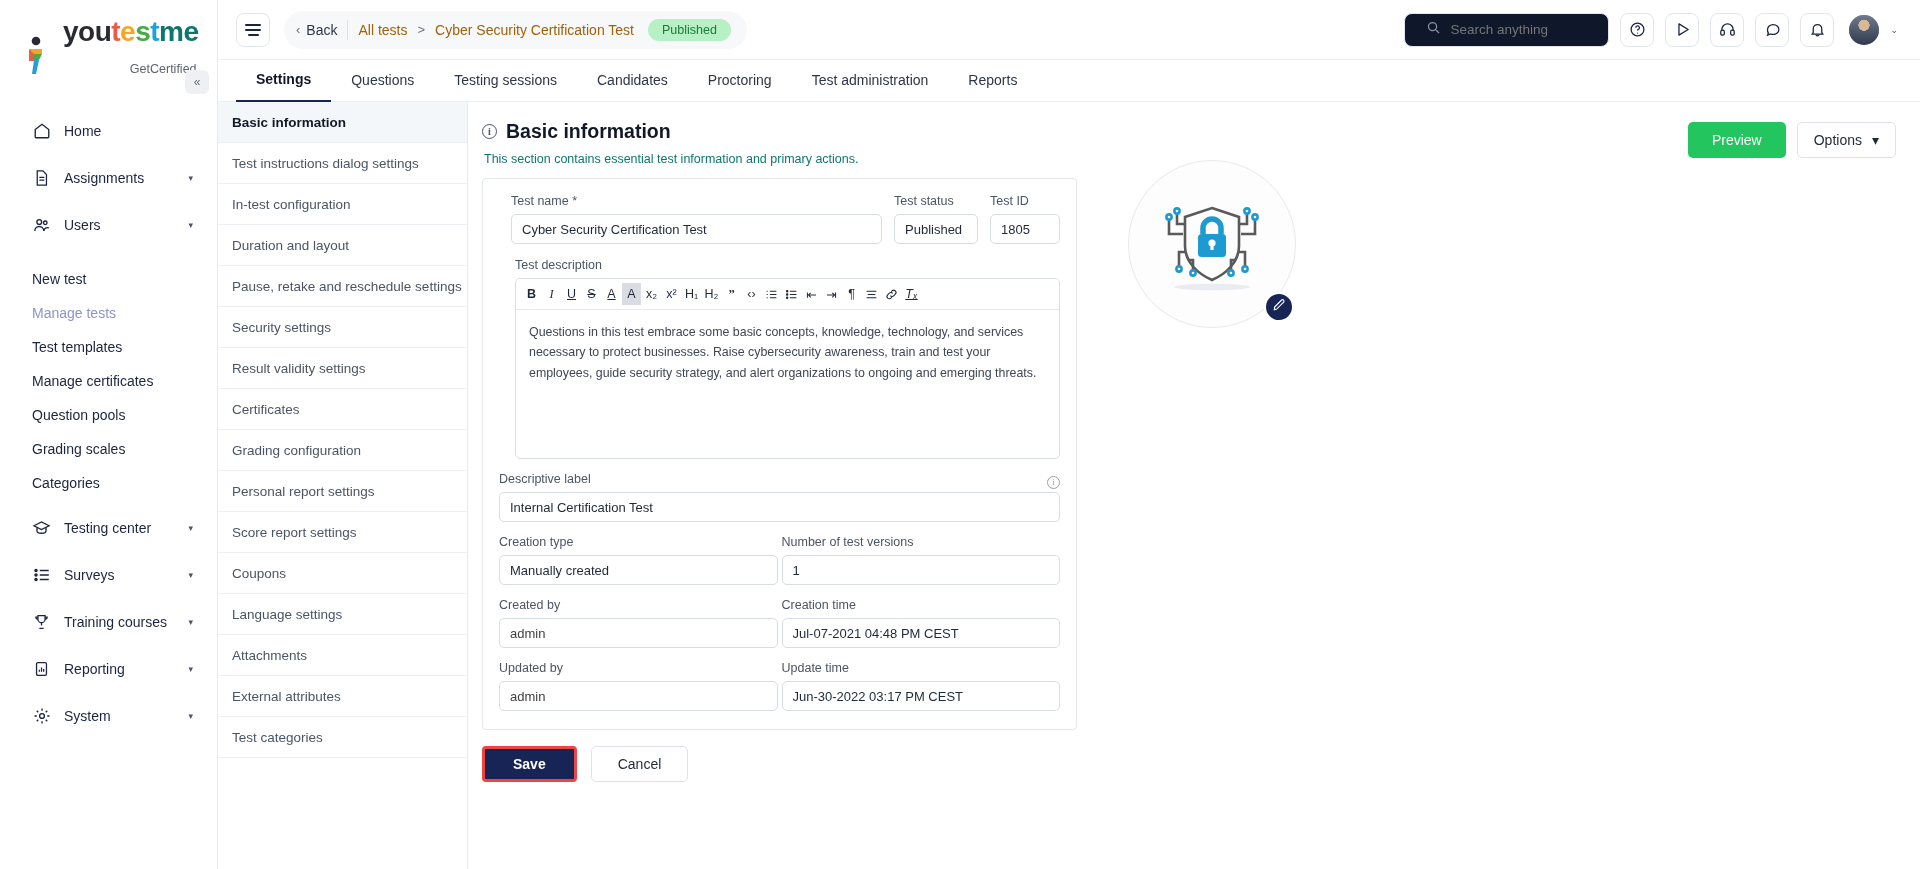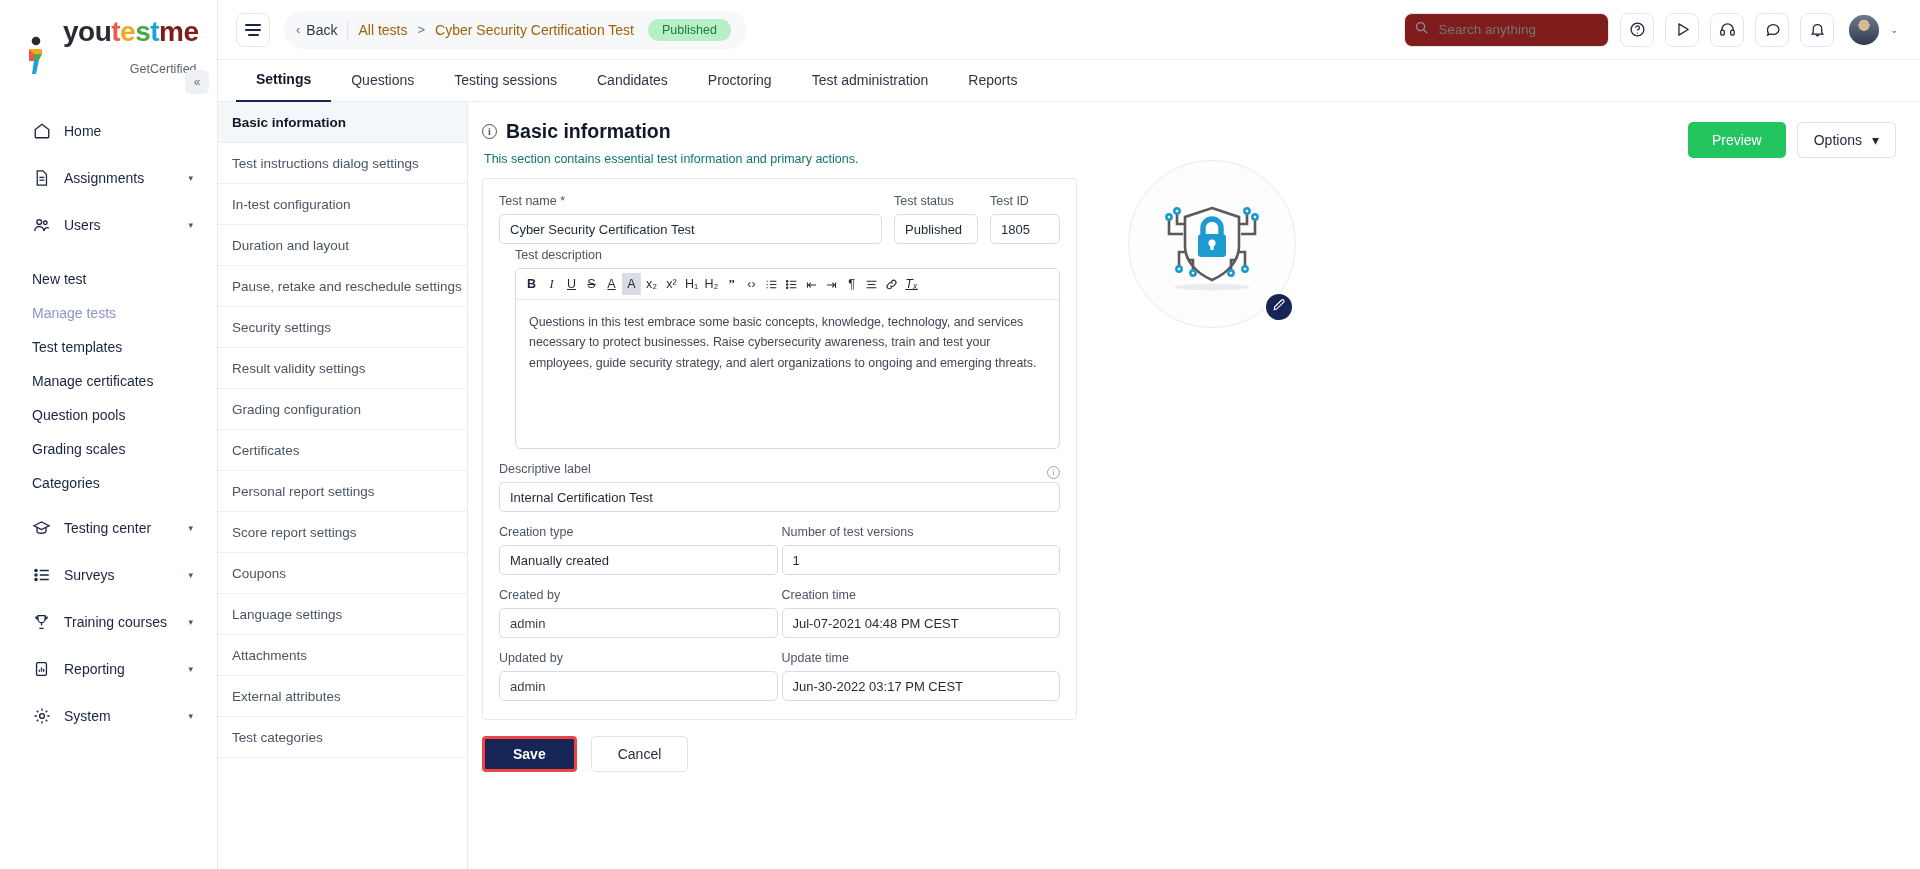--- a/index.html
+++ b/index.html
@@ -21,21 +21,21 @@
   }
   .logo-wrap { padding: 18px 0 0 22px; }
   .logo-row { display: flex; align-items: flex-end; gap: 7px; }
   .logo-mark { width: 34px; height: 40px; position: relative; }
   .logo-text { font-size: 28px; font-weight: bold; letter-spacing: -0.5px; line-height: 1; }
   .lt-you { color: #2a2a35; }
   .lt-t { color: #eb5b4a; }
   .lt-e { color: #f5a623; }
   .lt-s { color: #4aa94a; }
   .lt-t2 { color: #1fa0d8; }
-  .lt-me { color: #7f1d1d; text-align: center; }
+  .lt-me { color: #0f766e; text-align: center; }
   .logo-sub { font-size: 12.5px; color: #5d6470; text-align: right; margin-top: 16px; padding-right: 2px; }
 
   .collapse-btn {
     position: absolute; right: 8px; top: 70px;
     width: 24px; height: 24px; border-radius: 6px;
     background: #eef0f4; color: #6b7280;
     display: flex; align-items: center; justify-content: center;
     font-size: 12px; cursor: pointer; border: none;
   }
 
@@ -90,21 +90,21 @@
   .crumb-link { color: #a16207; font-size: 14px; cursor: pointer; }
   .crumb-sep { color: #6b7280; font-size: 13px; }
   .badge-published {
     background: #b6f0c4; color: #1c7a3a; font-size: 12.5px;
     border-radius: 12px; padding: 4px 14px; margin-left: 4px;
   }
 
   .top-right { margin-left: auto; display: flex; align-items: center; gap: 11px; }
   .searchbox {
     width: 205px; height: 34px; border: 1px solid #e2e6ec; border-radius: 8px;
-    display: flex; align-items: center; gap: 9px; padding: 0 9px; background: #7f1d1d;
+    display: flex; align-items: center; gap: 9px; padding: 0 21px; background: #0f172a;
   }
   .searchbox input {
     border: none; outline: none; font-size: 13.5px; color: #9aa1ad;
     font-family: "Liberation Sans", sans-serif; width: 100%; background: transparent;
   }
   .icon-btn {
     width: 34px; height: 34px; border: 1px solid #e2e6ec; border-radius: 8px;
     background: #fff; display: flex; align-items: center; justify-content: center;
     cursor: pointer; color: #1b2440;
   }
@@ -164,26 +164,26 @@
   .field {
     border: 1px solid #d8dde4; border-radius: 5px; height: 30px;
     display: flex; align-items: center; padding: 0 10px;
     font-size: 13px; color: #1f2937; background: #fff;
   }
   .field input {
     border: none; outline: none; width: 100%; font-size: 13px; color: #1f2937;
     font-family: "Liberation Sans", sans-serif; background: transparent;
   }
   .field.link-val { color: #404040; }
-  .row-top { display: flex; gap: 12px; }
+  .row-top { display: flex; gap: 12px; margin-left: 12px; }
   .col-name { flex: 1; }
   .col-status { width: 84px; flex: 0 0 84px; }
   .col-id { width: 70px; flex: 0 0 70px; }
 
-  .editor { margin-top: 4px; padding-left: 16px; }
+  .editor { margin-top: 14px; padding-left: 16px; }
   .editor-box { border: 1px solid #d8dde4; border-radius: 5px; overflow: hidden; }
   .editor-toolbar {
     height: 31px; display: flex; align-items: center; gap: 1px;
     padding: 0 6px; border-bottom: 1px solid #e5e8ec; background: #fff;
     font-size: 13px; color: #1f2937; overflow: hidden;
   }
   .tb { min-width: 19px; height: 22px; display:flex; align-items:center; justify-content:center;
         cursor: pointer; font-size: 12.5px; color:#1f2937; padding: 0 2px; }
   .editor-body { height: 148px; padding: 12px 13px; font-size: 12.4px; color: #3f4654; line-height: 1.65; }
 
@@ -447,22 +447,22 @@
   <div class="content">
 
     <div class="settings-list">
       <div class="sl-item active">Basic information</div>
       <div class="sl-item">Test instructions dialog settings</div>
       <div class="sl-item">In-test configuration</div>
       <div class="sl-item">Duration and layout</div>
       <div class="sl-item">Pause, retake and reschedule settings</div>
       <div class="sl-item">Security settings</div>
       <div class="sl-item">Result validity settings</div>
+      <div class="sl-item">Certificates</div>
       <div class="sl-item">Grading configuration</div>
-      <div class="sl-item">Certificates</div>
       <div class="sl-item">Personal report settings</div>
       <div class="sl-item">Score report settings</div>
       <div class="sl-item">Coupons</div>
       <div class="sl-item">Language settings</div>
       <div class="sl-item">Attachments</div>
       <div class="sl-item">External attributes</div>
       <div class="sl-item">Test categories</div>
     </div>
 
     <div class="panel">

